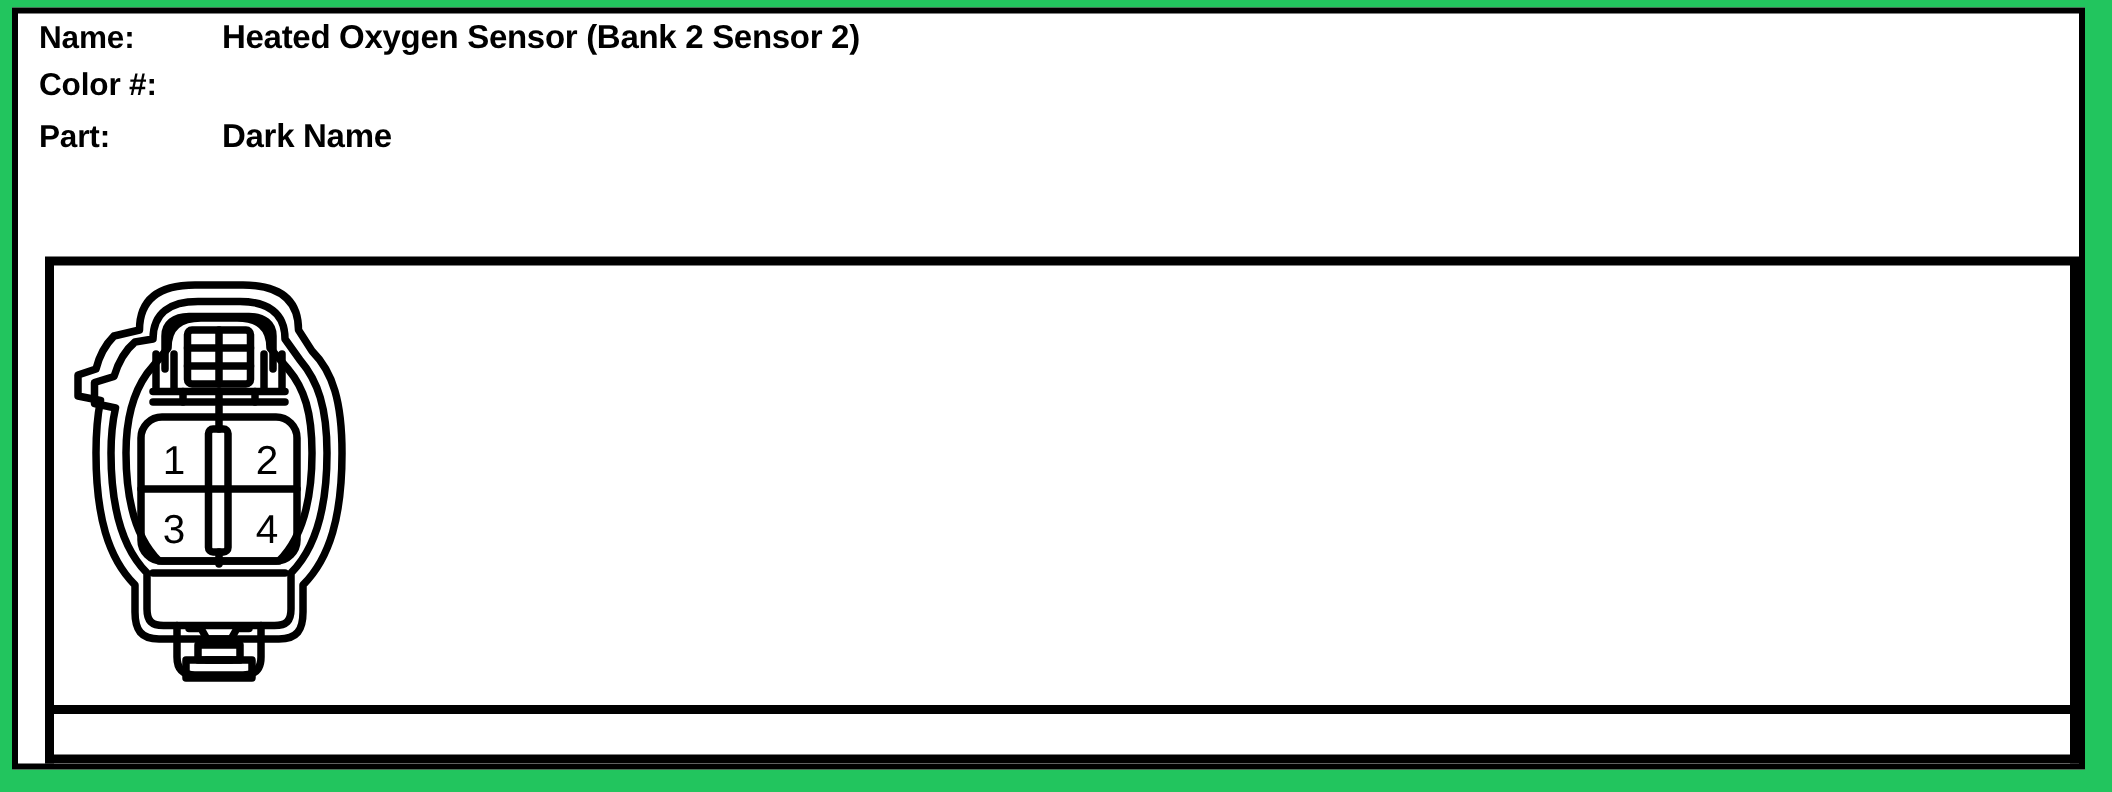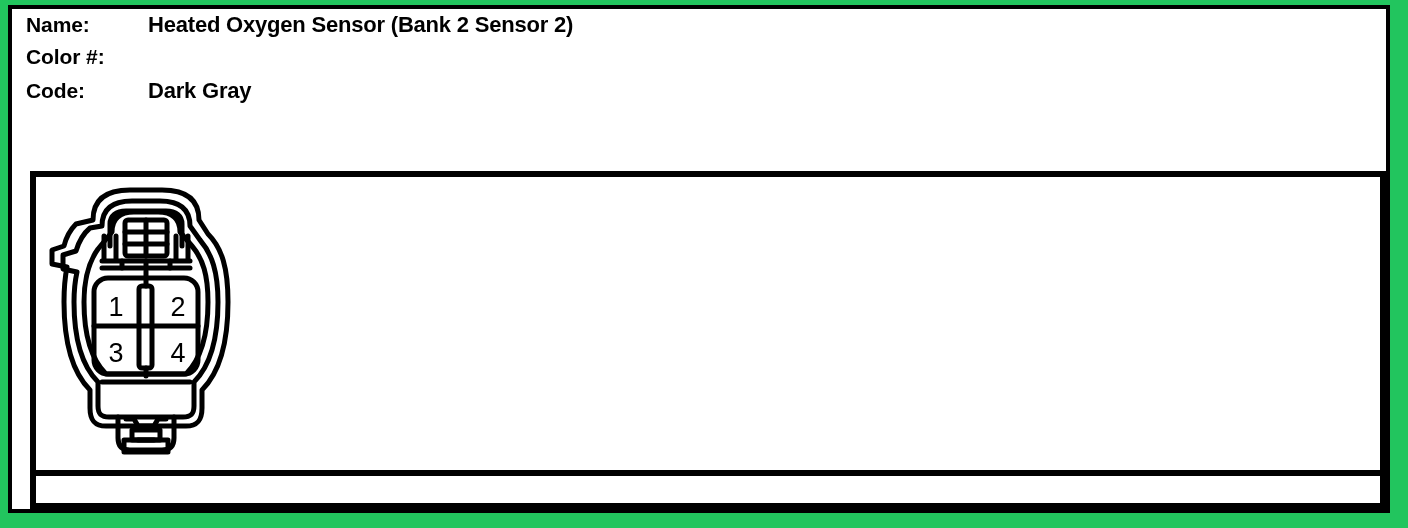--- a/index.html
+++ b/index.html
@@ -128,22 +128,22 @@
       <span class="info-label">Name:</span>
       <span class="info-value">Heated Oxygen Sensor (Bank 2 Sensor 2)</span>
     </div>
 
 
     <div class="info-row">
       <span class="info-label">Color #:</span>
     </div>
 
     <div class="info-row">
-      <span class="info-label">Code:</span>
-      <span class="info-value">Dark Gray</span>
+      <span class="info-label">Part:</span>
+      <span class="info-value">Dark Name</span>
     </div>
 
   </div>
 
   <div class="diagram-box"></div>
 
   <div class="connector-wrap">
     <svg viewBox="0 0 230 290" xmlns="http://www.w3.org/2000/svg">
 
       <g fill="none" stroke="#000000" stroke-width="5" stroke-linejoin="round" stroke-linecap="round">

